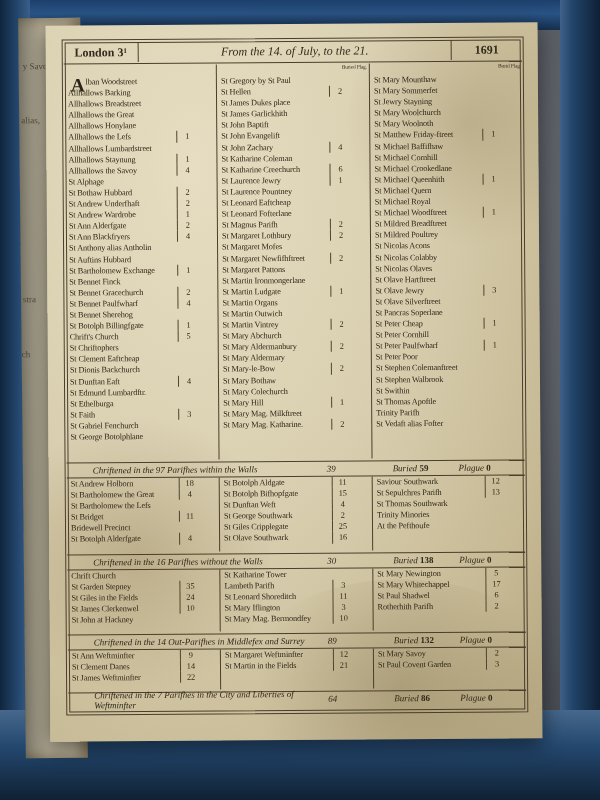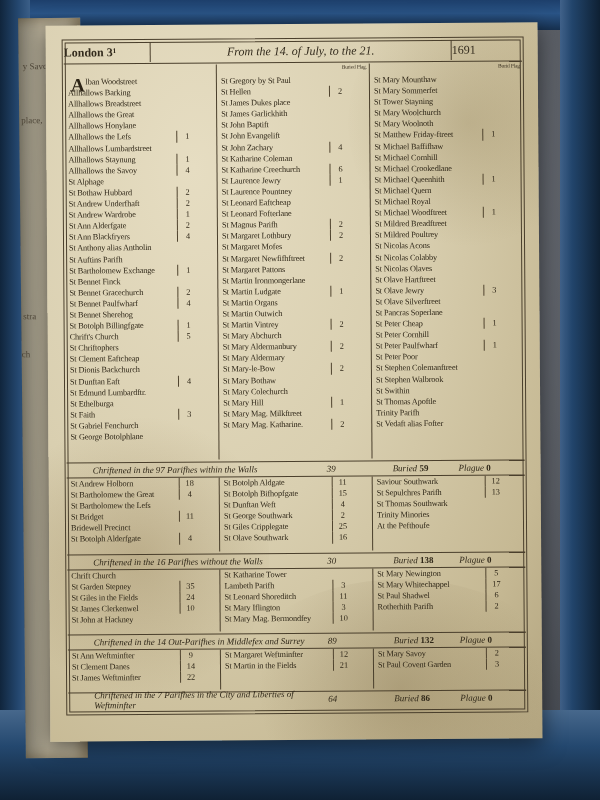--- a/index.html
+++ b/index.html
@@ -46,25 +46,25 @@
 
   .frame{position:absolute;left:16px;top:14px;right:14px;bottom:26px;
     border:1.6px solid #4a3f2c;}
   .frame:before{content:"";position:absolute;left:2px;top:2px;right:2px;bottom:2px;
     border:0.7px solid #4a3f2c;}
 
   
   .hdr{position:absolute;left:18px;top:16px;right:16px;height:22px;
     border-bottom:1.4px solid #4a3f2c;
     display:flex;align-items:center;}
-  .hdr .lond{width:86px;font-size:12px;color:#332b1d;font-weight:bold;}
+  .hdr .lond{width:74px;font-size:12px;color:#332b1d;font-weight:bold;text-align:center;}
   .hdr .mid{flex:1;text-align:center;font-size:12px;color:#332b1d;
     border-left:1.2px solid #4a3f2c;border-right:1.2px solid #4a3f2c;
     line-height:20px;height:20px;font-style:italic;}
-  .hdr .yr{width:70px;text-align:left;font-size:12px;color:#332b1d;font-weight:normal;}
+  .hdr .yr{width:70px;text-align:center;font-size:12px;color:#332b1d;font-weight:bold;}
 
   
   .tbl{position:absolute;left:18px;top:40px;right:16px;height:395px;display:flex;}
   .col{flex:1;position:relative;}
   .col + .col{border-left:1.3px solid #4a3f2c;}
   .col-head{height:11px;font-size:5.5px;color:#3a3020;text-align:right;
     padding-right:2px;letter-spacing:-.2px;}
   .rowline{display:flex;align-items:flex-start;height:11.1px;line-height:11.1px;}
   .rowline .nm{flex:1;font-size:8.3px;color:#2f2718;padding-left:4px;
     white-space:nowrap;overflow:hidden;letter-spacing:-.15px;}
@@ -94,22 +94,22 @@
 <body>
 
 <div id="page">
   <div class="cover-top"></div>
   <div class="cover-left"></div>
   <div class="cover-right"></div>
   <div class="cover-bottom"></div>
 
   <div class="left-page">
     <div class="lt" style="left:4px;top:42px;">y Savoy</div>
-    <div class="lt" style="left:2px;top:96px;">place,</div>
-    <div class="lt" style="left:2px;top:292px;">stra</div>
+    <div class="lt" style="left:2px;top:96px;">alias,</div>
+    <div class="lt" style="left:2px;top:275px;">stra</div>
     <div class="lt" style="left:0;top:330px;">ch</div>
   </div>
 
   <div class="page-sheet">
     <div class="stain s1"></div>
     <div class="stain s2"></div>
     <div class="stain s3"></div>
 
     <div class="frame"></div>
 
@@ -196,21 +196,21 @@
             <div class="nm">St Ann Blackfryers</div>
             <div class="b">4</div>
             <div class="p"></div>
           </div>
           <div class="rowline">
             <div class="nm">St Anthony alias Antholin</div>
             <div class="b"></div>
             <div class="p"></div>
           </div>
           <div class="rowline">
-            <div class="nm">St Auftins Parifh</div>
+            <div class="nm">St Auftins Hubbard</div>
             <div class="b"></div>
             <div class="p"></div>
           </div>
           <div class="rowline">
             <div class="nm">St Bartholomew Exchange</div>
             <div class="b">1</div>
             <div class="p"></div>
           </div>
           <div class="rowline">
             <div class="nm">St Bennet Finck</div>
@@ -457,21 +457,21 @@
             <div class="nm">St Mary Mounthaw</div>
             <div class="b"></div>
             <div class="p"></div>
           </div>
           <div class="rowline">
             <div class="nm">St Mary Sommerfet</div>
             <div class="b"></div>
             <div class="p"></div>
           </div>
           <div class="rowline">
-            <div class="nm">St Tower Stayning</div>
+            <div class="nm">St Jewry Stayning</div>
             <div class="b"></div>
             <div class="p"></div>
           </div>
           <div class="rowline">
             <div class="nm">St Mary Woolchurch</div>
             <div class="b"></div>
             <div class="p"></div>
           </div>
           <div class="rowline">
             <div class="nm">St Mary Woolnoth</div>

